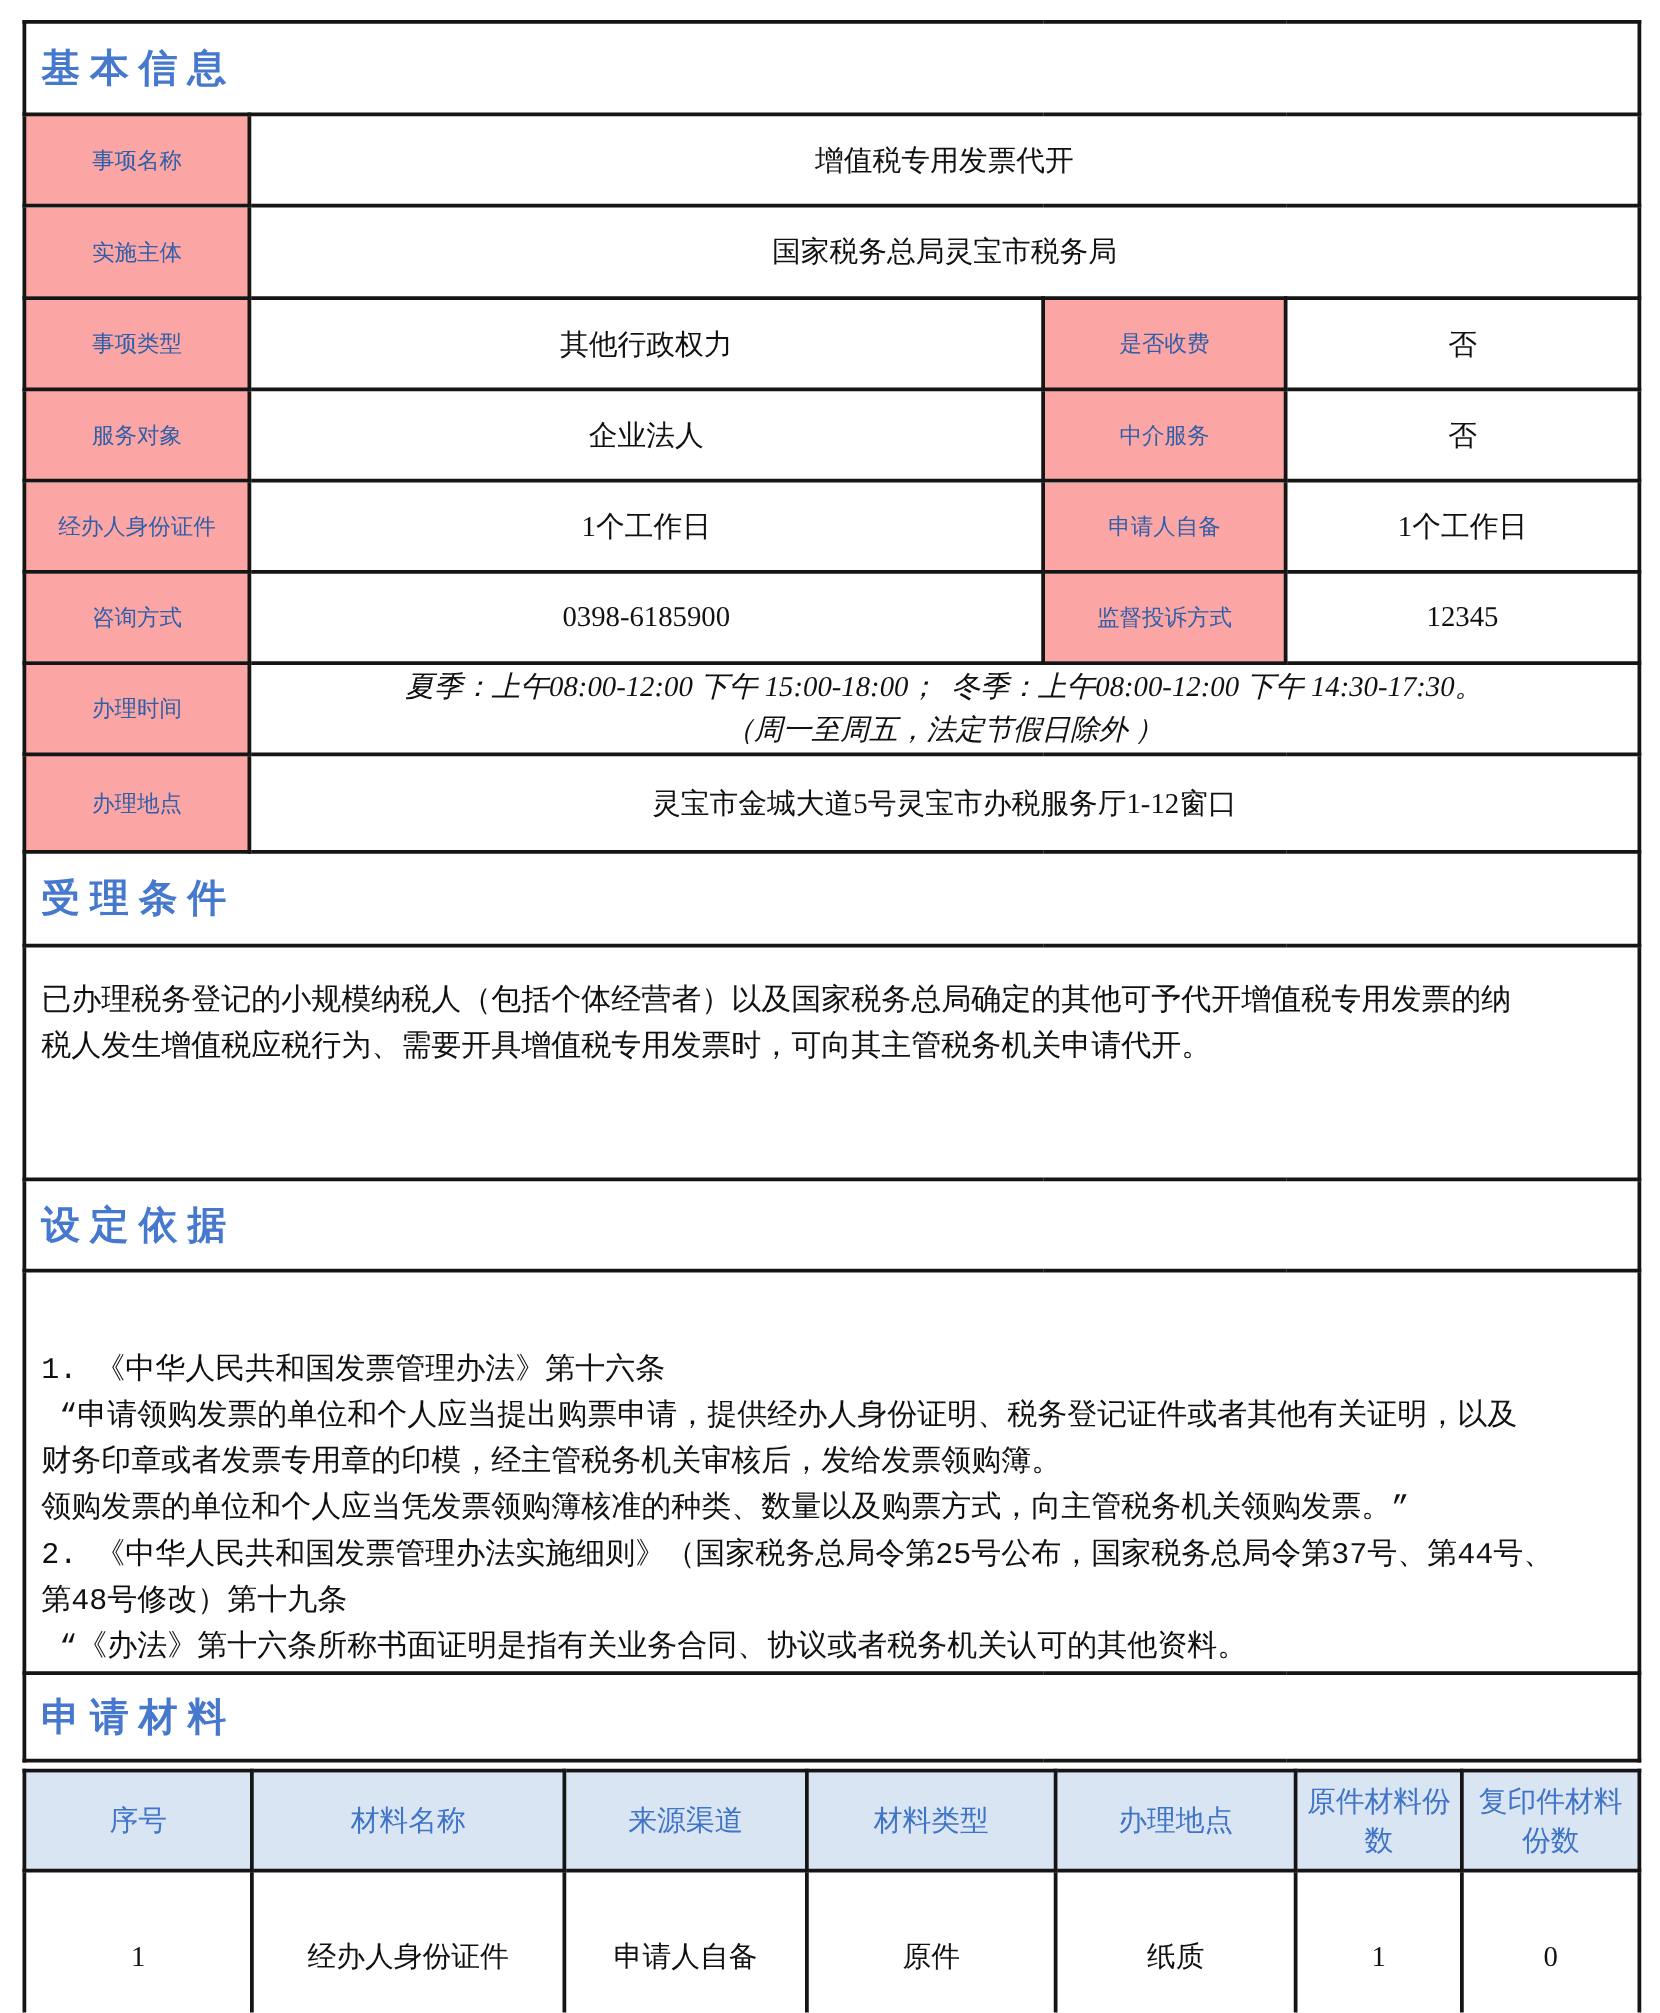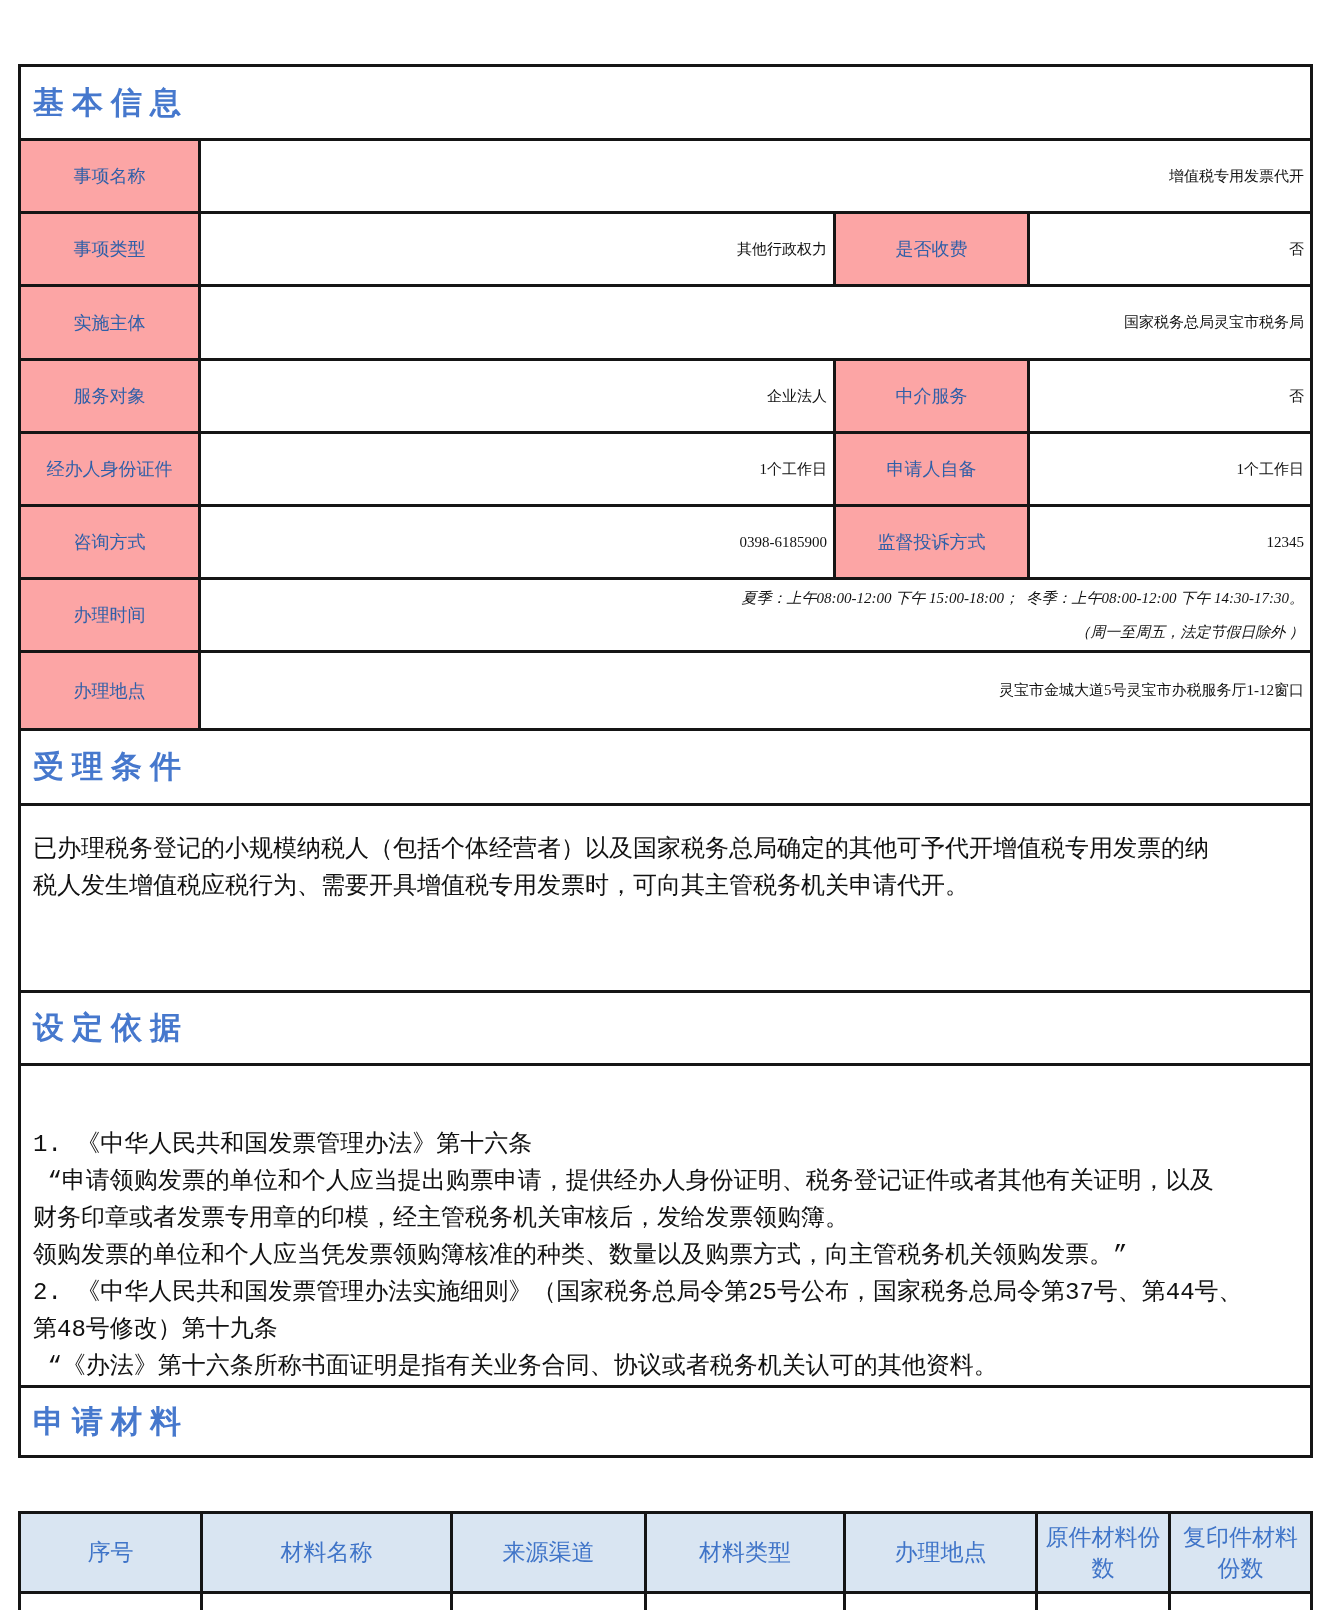--- a/index.html
+++ b/index.html
@@ -1,28 +1,28 @@
 <!DOCTYPE html>
 <html><head>
 <meta charset="utf-8">
 <style>
   html,body{margin:0;padding:0;background:#ffffff;}
   body{width:1328px;height:1610px;position:relative;font-family:"Liberation Serif",serif;color:#111;}
   .doc{position:absolute;left:18px;top:16px;width:1292px;}
-  table{border-collapse:collapse;table-layout:fixed;width:1292px;margin-top:48px;}
+  table{border-collapse:collapse;table-layout:fixed;width:1292px;}
   td{border:3px solid #151515;overflow:hidden;}
   
   .sec td{background:#ffffff;color:#4678cd;font-family:"Liberation Sans",sans-serif;
           font-weight:bold;font-size:31px;letter-spacing:8px;text-align:left;
           padding-left:12px;vertical-align:middle;}
   
   .lbl{background:#fca5a5;color:#2f5fa8;font-size:18px;text-align:center;vertical-align:middle;
        padding:0 4px;}
   
-  .val{background:#ffffff;color:#111;font-size:15px;text-align:right;vertical-align:middle;
+  .val{background:#ffffff;color:#111;font-size:23px;text-align:center;vertical-align:middle;
        padding:0 6px;}
   .pre{white-space:pre-wrap;font-style:italic;}
   .time-val{line-height:34px;}
   
   .para{background:#ffffff;color:#111;font-size:24px;line-height:37px;text-align:left;
         vertical-align:top;white-space:pre-wrap;padding:24px 14px 0 12px;}
   .para-basis{padding-top:60px;font-family:Liberation Mono, monospace;}
   
   .mat-h{background:#d9e5f2;color:#3f74c8;font-size:23px;line-height:31px;text-align:center;
          vertical-align:middle;padding:0 6px;}
@@ -45,30 +45,30 @@
     <tbody>
         <tr class="sec" style="height:74px">
       <td colspan="4">基本信息</td>
     </tr>
 
     <tr style="height:73px">
       <td class="lbl">事项名称</td>
       <td class="val" colspan="3">增值税专用发票代开</td>
     </tr>
 
+    <tr style="height:74px">
+      <td class="lbl">实施主体</td>
+      <td class="val" colspan="3">国家税务总局灵宝市税务局</td>
+    </tr>
+
     <tr style="height:73px">
       <td class="lbl">事项类型</td>
       <td class="val">其他行政权力</td>
       <td class="lbl">是否收费</td>
       <td class="val">否</td>
-    </tr>
-
-    <tr style="height:74px">
-      <td class="lbl">实施主体</td>
-      <td class="val" colspan="3">国家税务总局灵宝市税务局</td>
     </tr>
 
     <tr style="height:73px">
       <td class="lbl">服务对象</td>
       <td class="val">企业法人</td>
       <td class="lbl">中介服务</td>
       <td class="val">否</td>
     </tr>
 
     <tr style="height:73px">

